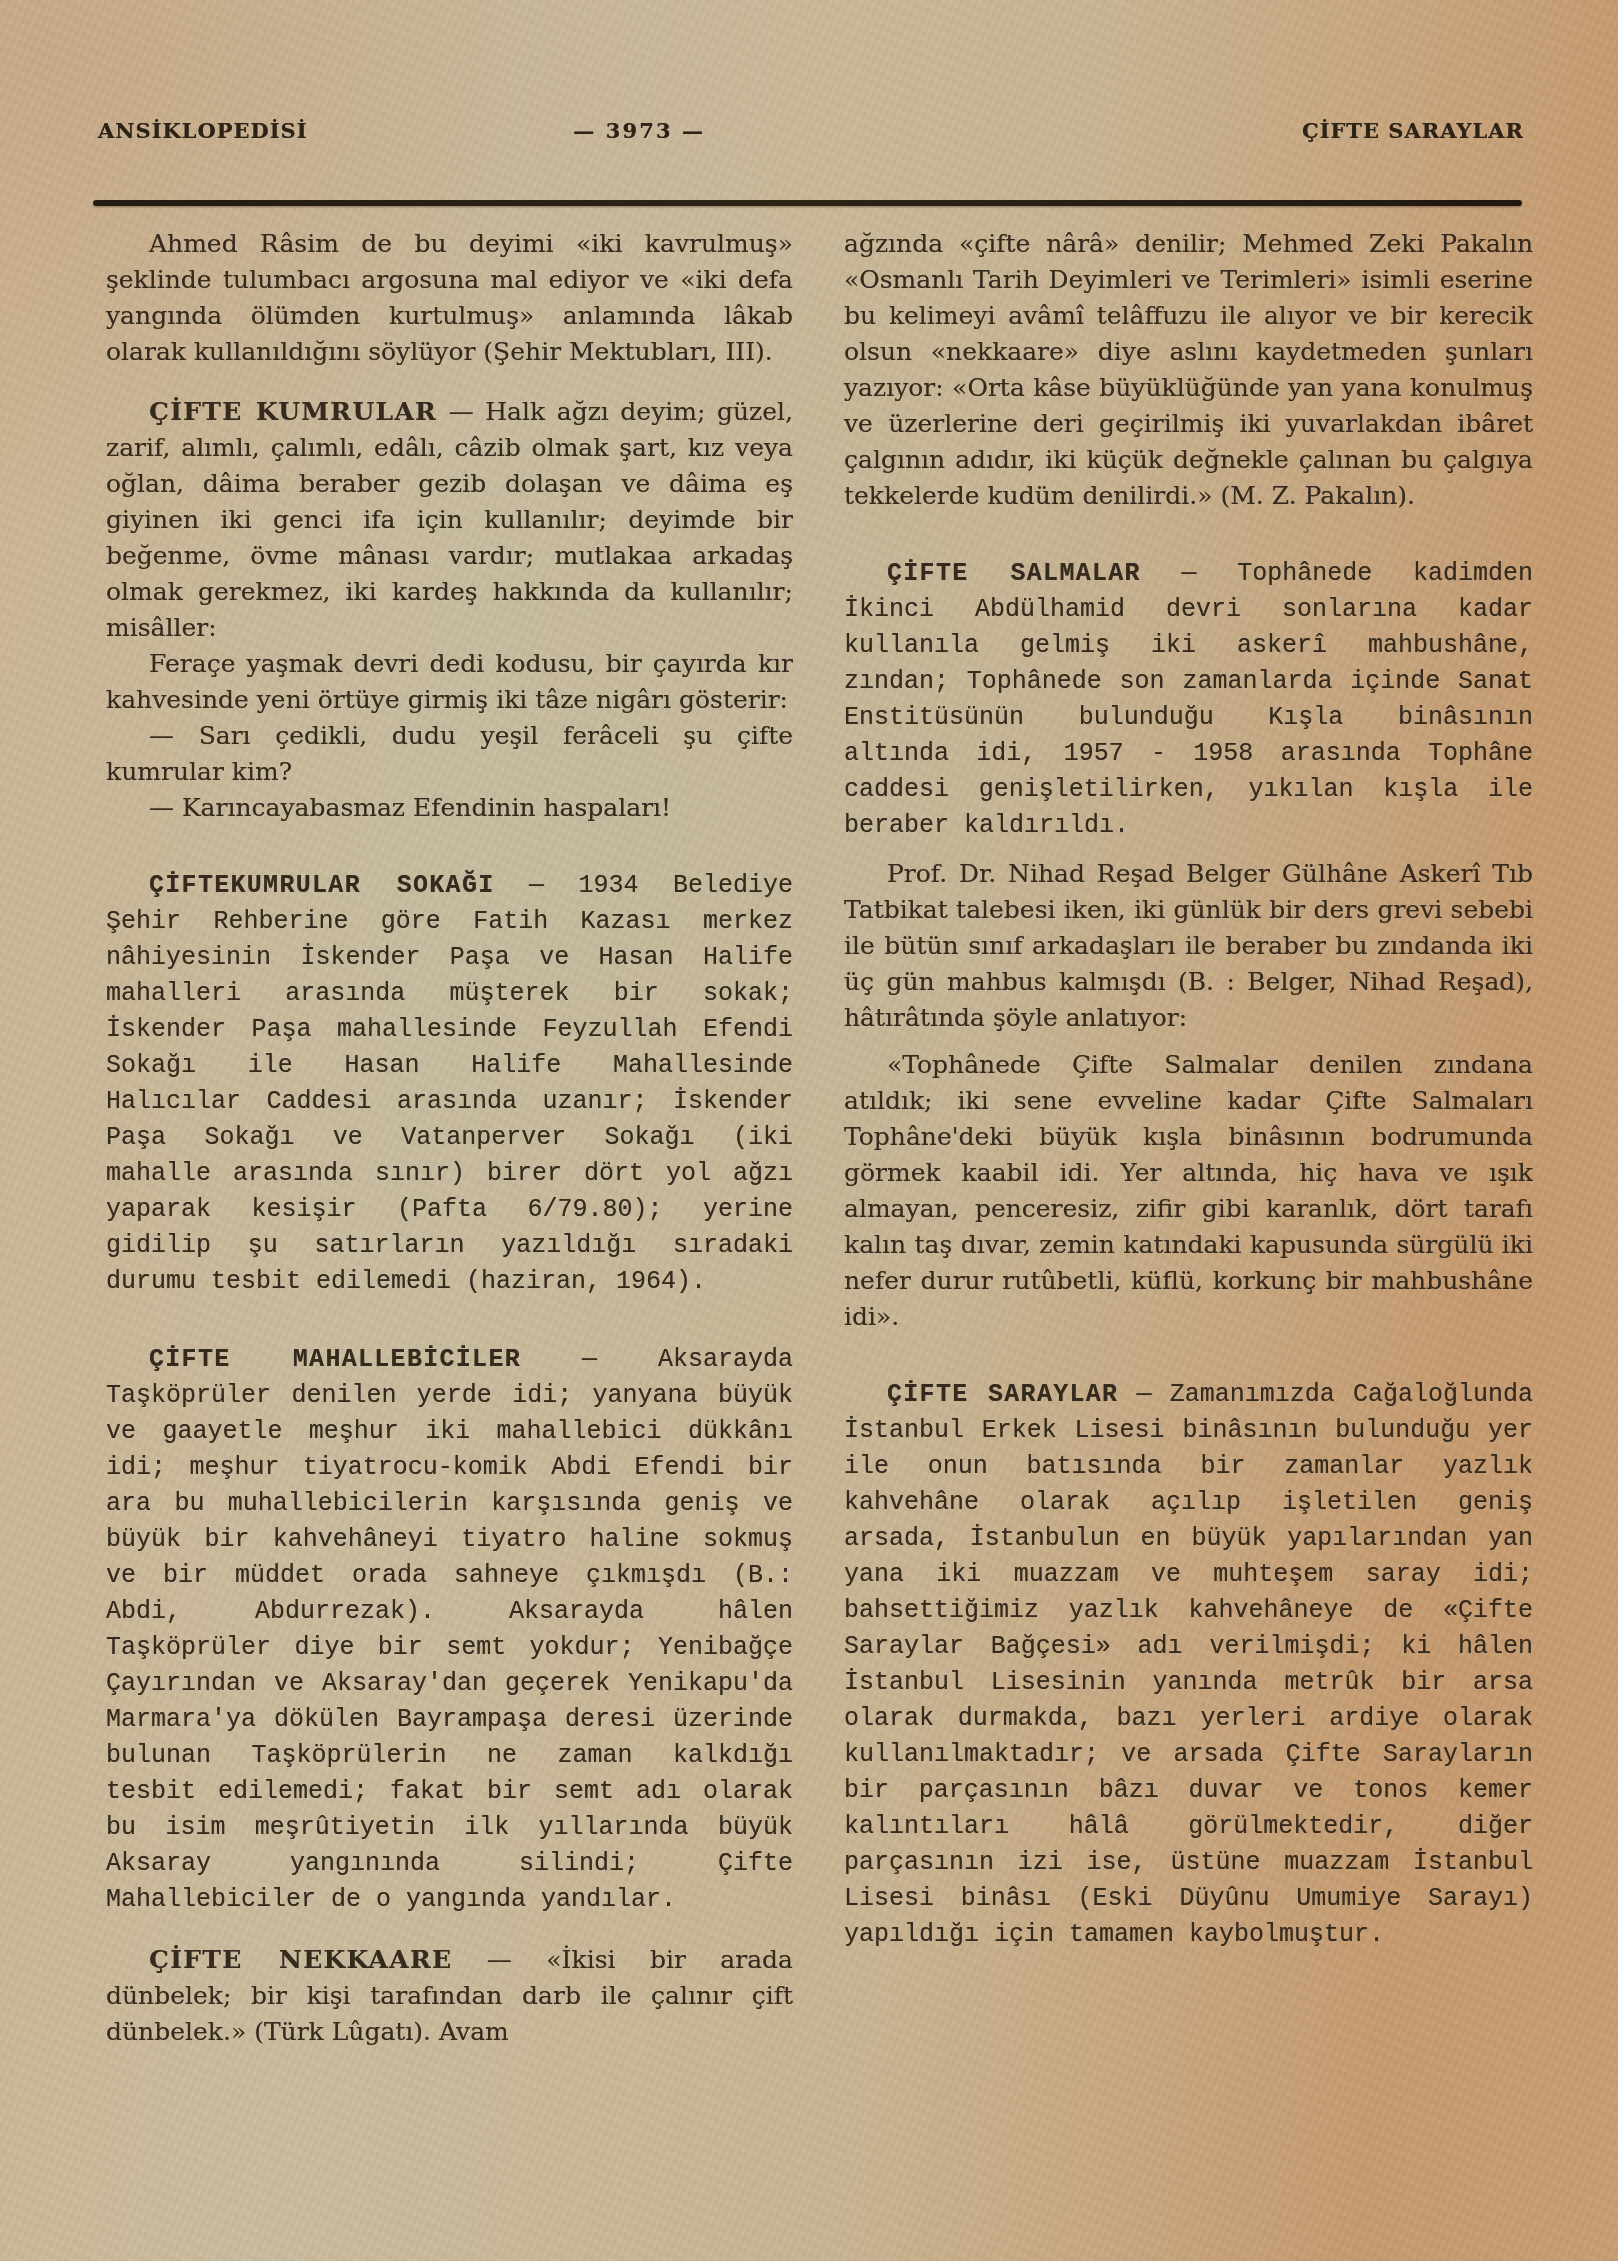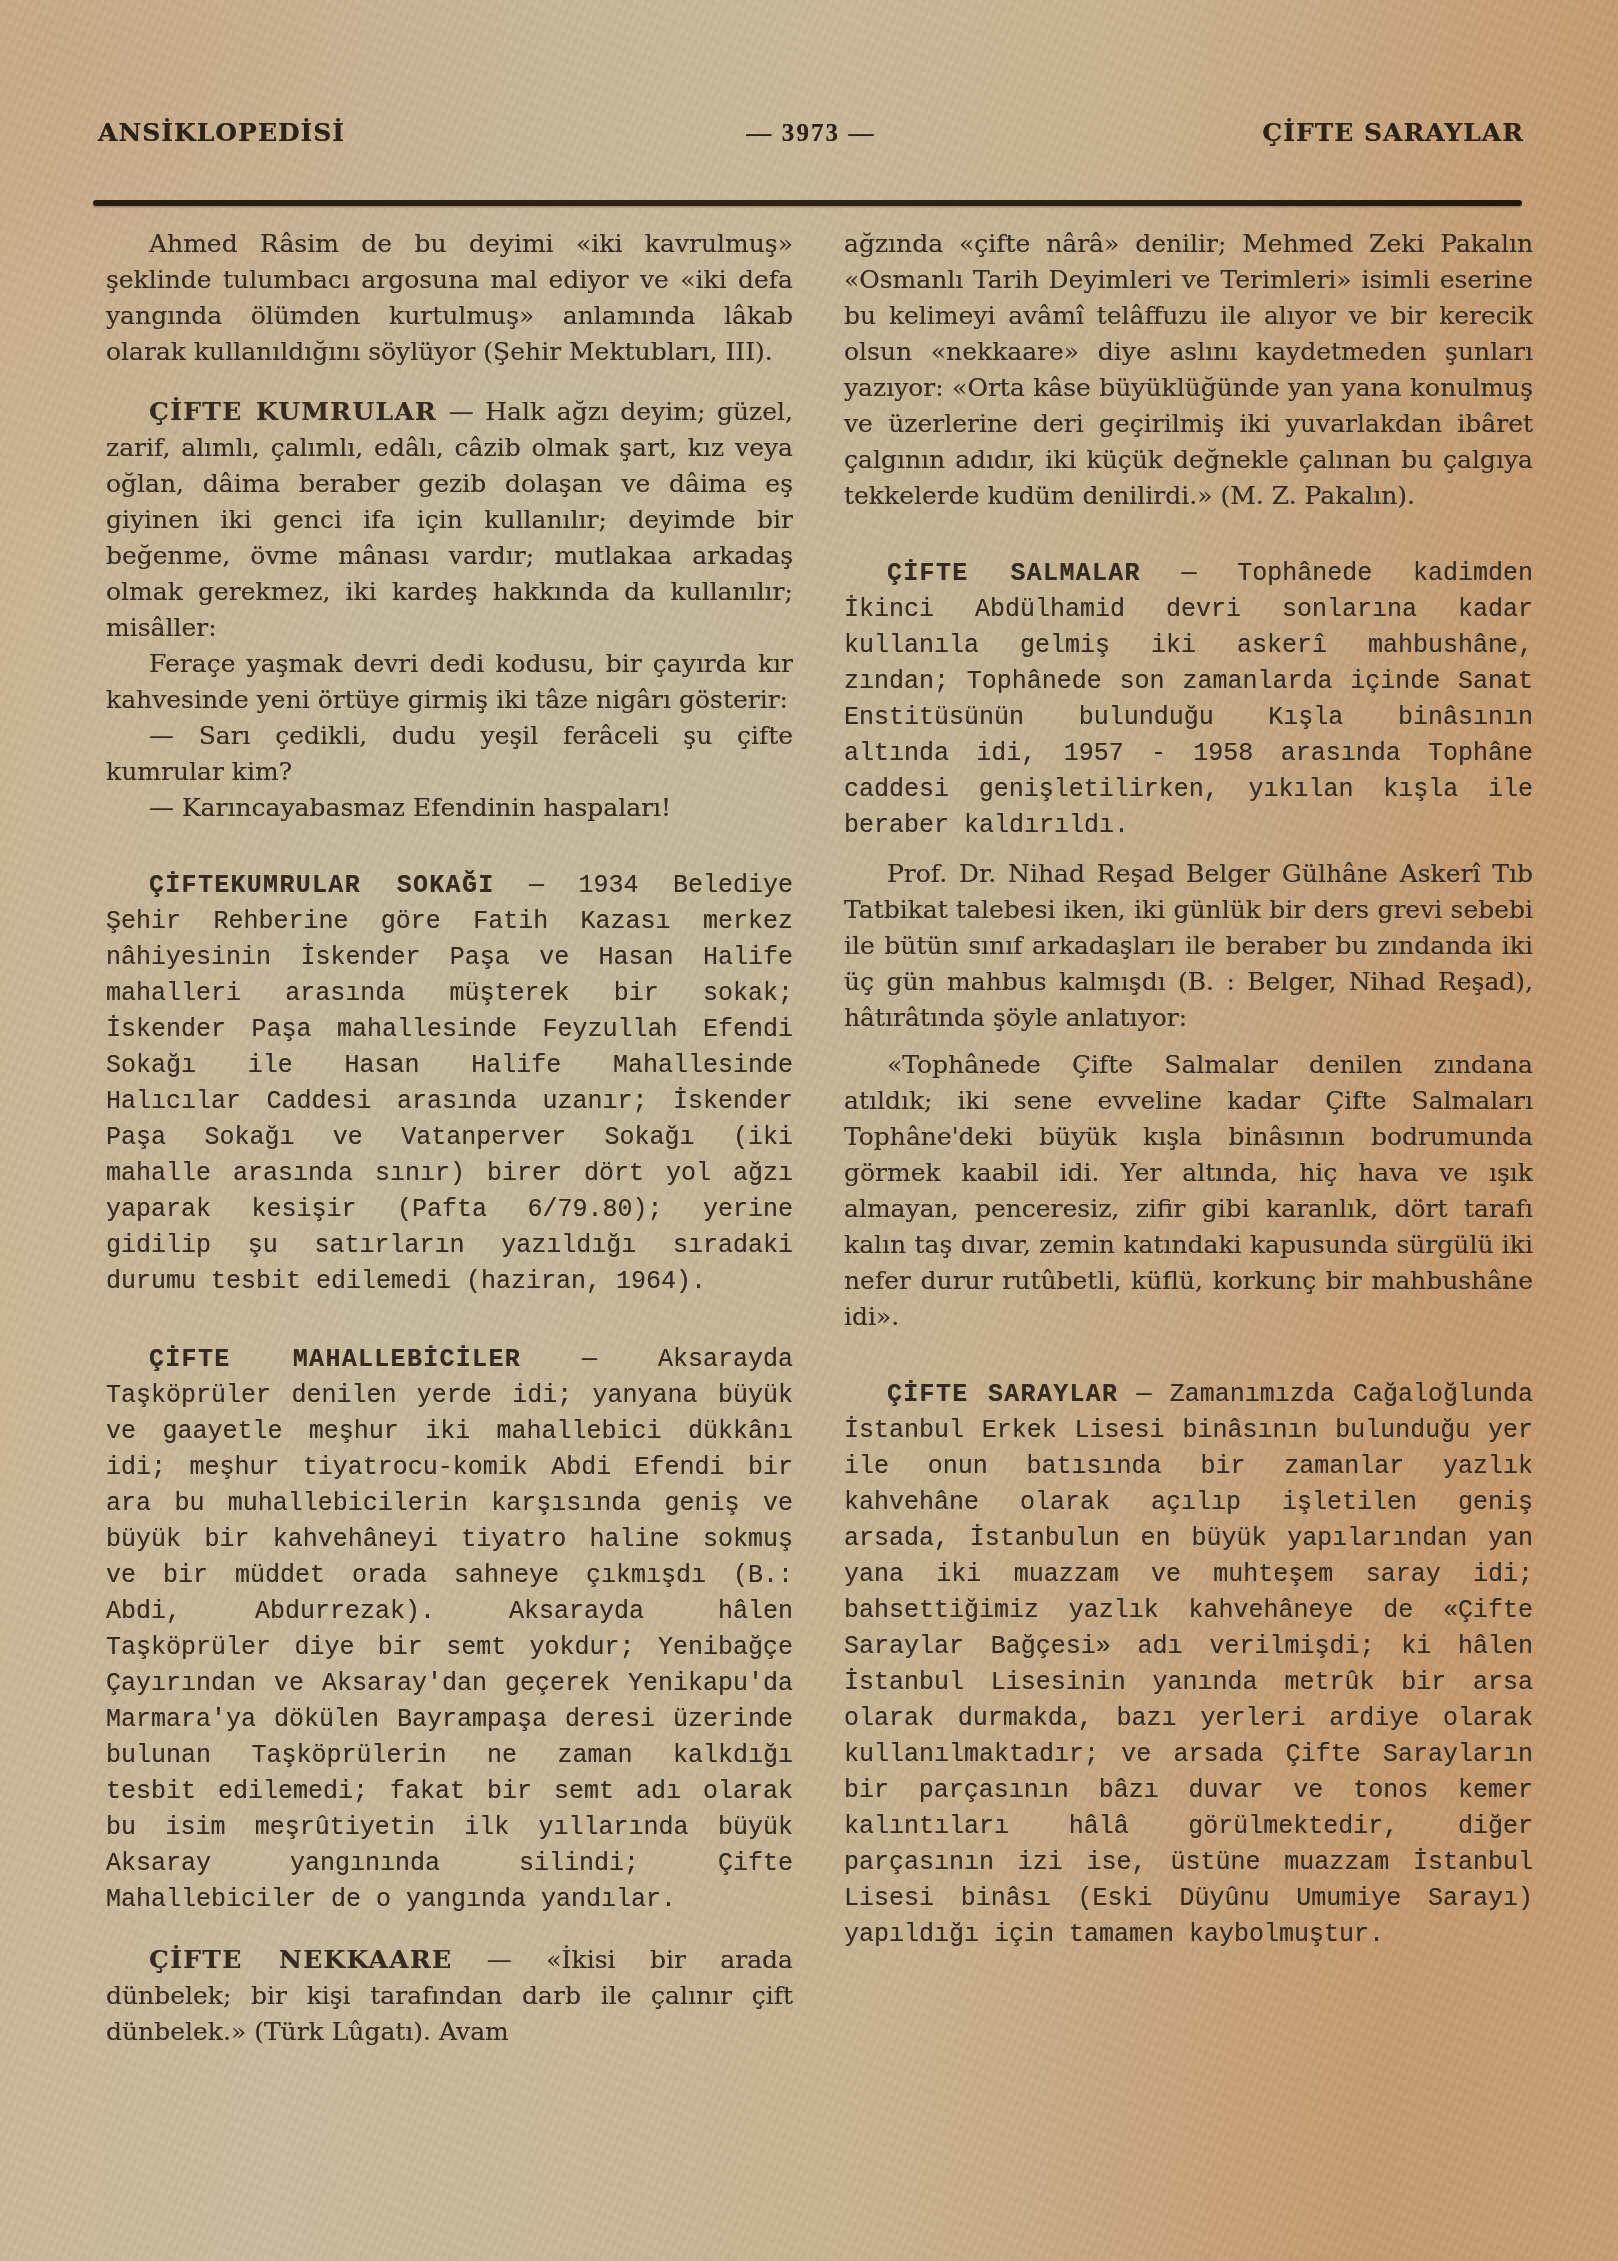--- a/index.html
+++ b/index.html
@@ -17,26 +17,26 @@
   }
   .texture{
     position:absolute;inset:0;pointer-events:none;
     background:
       repeating-linear-gradient(115deg, rgba(120,90,60,.025) 0 3.7px, rgba(255,250,235,.03) 3.7px 6.8px),
       repeating-linear-gradient(23deg, rgba(90,70,50,.02) 0 5.8px, rgba(255,248,230,.02) 5.8px 11px);
   }
   .header{
     position:absolute;top:118px;left:98px;width:1426px;
     display:flex;align-items:baseline;
-    font-weight:bold;font-size:25px;letter-spacing:1px;
+    font-weight:bold;font-size:21px;letter-spacing:1px;
     color:#2c2216;
     text-shadow:0 0 0.5px rgba(45,33,22,.6);
   }
   .header .h-left{flex:1;text-align:left;}
-  .header .h-center{flex:1;text-align:center;letter-spacing:2.1px;font-family:Liberation Serif, serif;}
+  .header .h-center{flex:1;letter-spacing:2.1px;}
   .header .h-right{flex:1;text-align:right;}
   .rule{
     position:absolute;top:200px;left:93px;width:1429px;height:5.8px;
     background:linear-gradient(90deg,#241b11 0%,#2e2315 48%,#201810 100%);
     border-radius:3.1px;
     box-shadow:0 1.6px 1px rgba(70,45,25,.35);
   }
   .col{
     position:absolute;top:226px;
     font-size:25px;line-height:36px;

